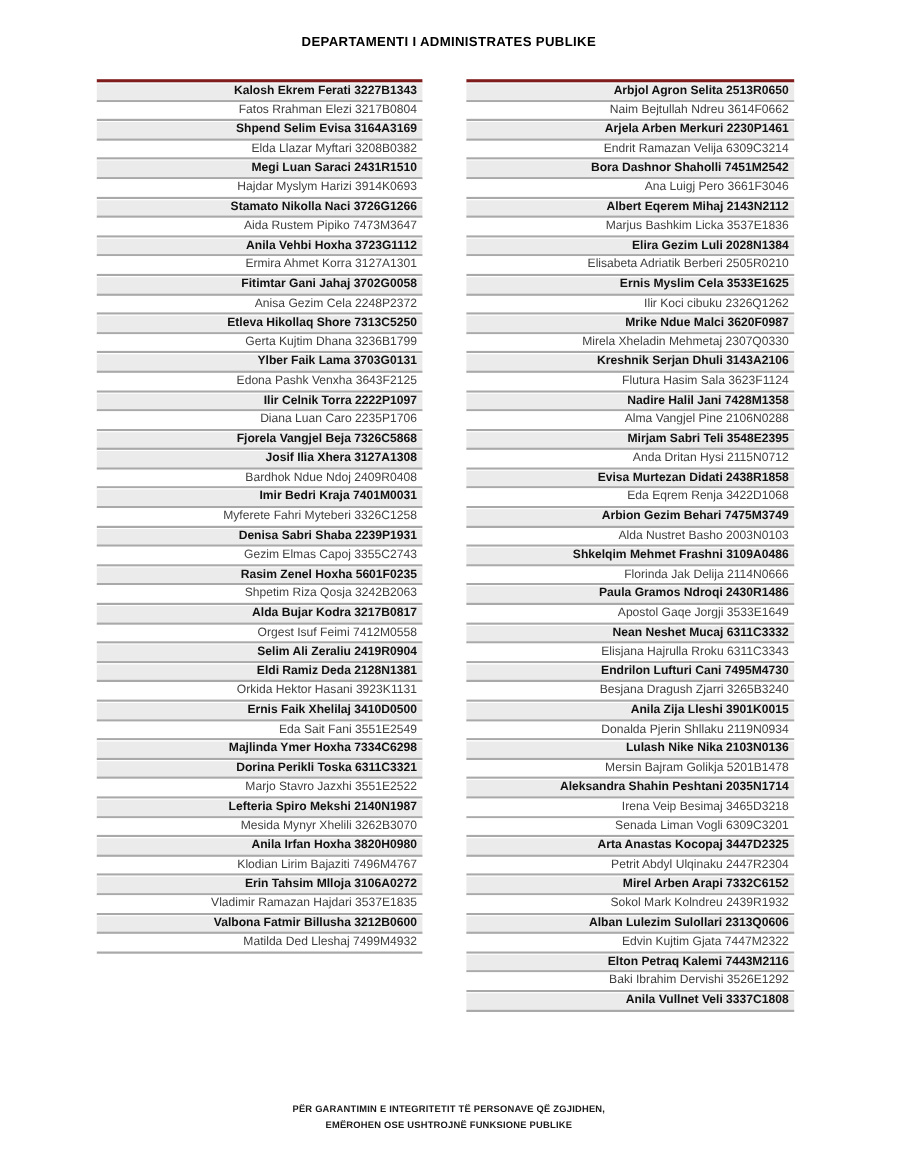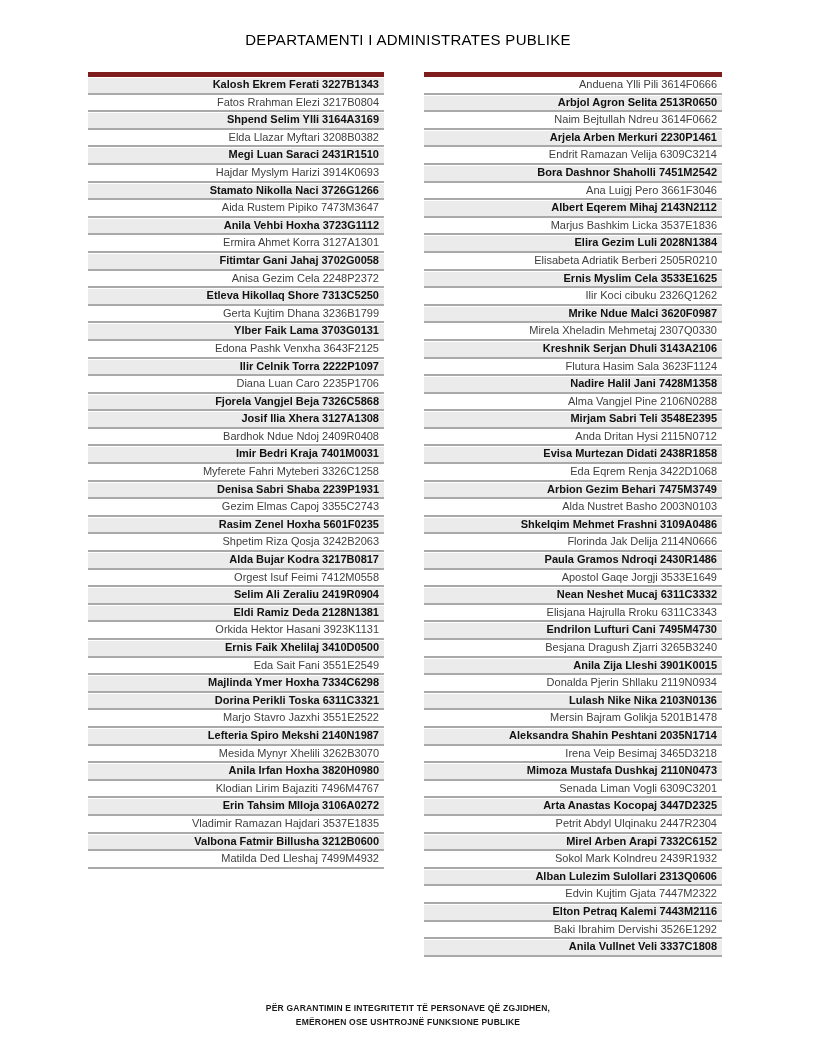--- a/index.html
+++ b/index.html
@@ -7,29 +7,29 @@
     --row-border:#a9a9a9;
     --text-bold:#111111;
     --text-normal:#404040;
   }
   *{box-sizing:border-box;margin:0;padding:0;}
   html,body{width:816px;height:1056px;background:#ffffff;overflow:hidden;}
   body{font-family:"Liberation Sans",sans-serif;position:relative;}
 
   .page-title{
     position:absolute;top:31px;left:0;width:100%;
-    text-align:center;font-size:15px;font-weight:normal;
+    text-align:center;font-size:12px;font-weight:bold;
     letter-spacing:.3px;color:#000;
   }
 
   .lists{
     position:absolute;top:72px;left:88px;
     display:flex;gap:40px;
   }
-  .name-column{border-top:5px solid #7f1d1d;}
+  .name-column{border-top:3px solid #7f1d1d;}
   .name-column.left{width:296px;}
   .name-column.right{width:298px;}
 
   .row{
     height:17.6px;
     border-bottom:2px solid var(--row-border);
     background:#ffffff;
     box-shadow:inset 0 1px 0 #ffffff;
     font-size:11px;
     line-height:15.6px;
@@ -53,21 +53,21 @@
 </style>
 </head>
 <body>
 
 <div class="page-title">DEPARTAMENTI I ADMINISTRATES PUBLIKE</div>
 
 <div class="lists">
   <div class="name-column left">
       <div class="row shaded">Kalosh Ekrem Ferati 3227B1343</div>
       <div class="row">Fatos Rrahman Elezi 3217B0804</div>
-      <div class="row shaded">Shpend Selim Ylli 3164A3169</div>
+      <div class="row shaded">Shpend Selim Evisa 3164A3169</div>
       <div class="row">Elda Llazar Myftari 3208B0382</div>
       <div class="row shaded">Megi Luan Saraci 2431R1510</div>
       <div class="row">Hajdar Myslym Harizi 3914K0693</div>
       <div class="row shaded">Stamato Nikolla Naci 3726G1266</div>
       <div class="row">Aida Rustem Pipiko 7473M3647</div>
       <div class="row shaded">Anila Vehbi Hoxha 3723G1112</div>
       <div class="row">Ermira Ahmet Korra 3127A1301</div>
       <div class="row shaded">Fitimtar Gani Jahaj 3702G0058</div>
       <div class="row">Anisa Gezim Cela 2248P2372</div>
       <div class="row shaded">Etleva Hikollaq Shore 7313C5250</div>
@@ -98,21 +98,20 @@
       <div class="row shaded">Lefteria Spiro Mekshi 2140N1987</div>
       <div class="row">Mesida Mynyr Xhelili 3262B3070</div>
       <div class="row shaded">Anila Irfan Hoxha 3820H0980</div>
       <div class="row">Klodian Lirim Bajaziti 7496M4767</div>
       <div class="row shaded">Erin Tahsim Mlloja 3106A0272</div>
       <div class="row">Vladimir Ramazan Hajdari 3537E1835</div>
       <div class="row shaded">Valbona Fatmir Billusha 3212B0600</div>
       <div class="row">Matilda Ded Lleshaj 7499M4932</div>
     </div>
   <div class="name-column right">
-      <div class="row">Anduena Ylli Pili 3614F0666</div>
       <div class="row shaded">Arbjol Agron Selita 2513R0650</div>
       <div class="row">Naim Bejtullah Ndreu 3614F0662</div>
       <div class="row shaded">Arjela Arben Merkuri 2230P1461</div>
       <div class="row">Endrit Ramazan Velija 6309C3214</div>
       <div class="row shaded">Bora Dashnor Shaholli 7451M2542</div>
       <div class="row">Ana Luigj Pero 3661F3046</div>
       <div class="row shaded">Albert Eqerem Mihaj 2143N2112</div>
       <div class="row">Marjus Bashkim Licka 3537E1836</div>
       <div class="row shaded">Elira Gezim Luli 2028N1384</div>
       <div class="row">Elisabeta Adriatik Berberi 2505R0210</div>
@@ -137,21 +136,20 @@
       <div class="row shaded">Nean Neshet Mucaj 6311C3332</div>
       <div class="row">Elisjana Hajrulla Rroku 6311C3343</div>
       <div class="row shaded">Endrilon Lufturi Cani 7495M4730</div>
       <div class="row">Besjana Dragush Zjarri 3265B3240</div>
       <div class="row shaded">Anila Zija Lleshi 3901K0015</div>
       <div class="row">Donalda Pjerin Shllaku 2119N0934</div>
       <div class="row shaded">Lulash Nike Nika 2103N0136</div>
       <div class="row">Mersin Bajram Golikja 5201B1478</div>
       <div class="row shaded">Aleksandra Shahin Peshtani 2035N1714</div>
       <div class="row">Irena Veip Besimaj 3465D3218</div>
-      <div class="row shaded">Mimoza Mustafa Dushkaj 2110N0473</div>
       <div class="row">Senada Liman Vogli 6309C3201</div>
       <div class="row shaded">Arta Anastas Kocopaj 3447D2325</div>
       <div class="row">Petrit Abdyl Ulqinaku 2447R2304</div>
       <div class="row shaded">Mirel Arben Arapi 7332C6152</div>
       <div class="row">Sokol Mark Kolndreu 2439R1932</div>
       <div class="row shaded">Alban Lulezim Sulollari 2313Q0606</div>
       <div class="row">Edvin Kujtim Gjata 7447M2322</div>
       <div class="row shaded">Elton Petraq Kalemi 7443M2116</div>
       <div class="row">Baki Ibrahim Dervishi 3526E1292</div>
       <div class="row shaded">Anila Vullnet Veli 3337C1808</div>

